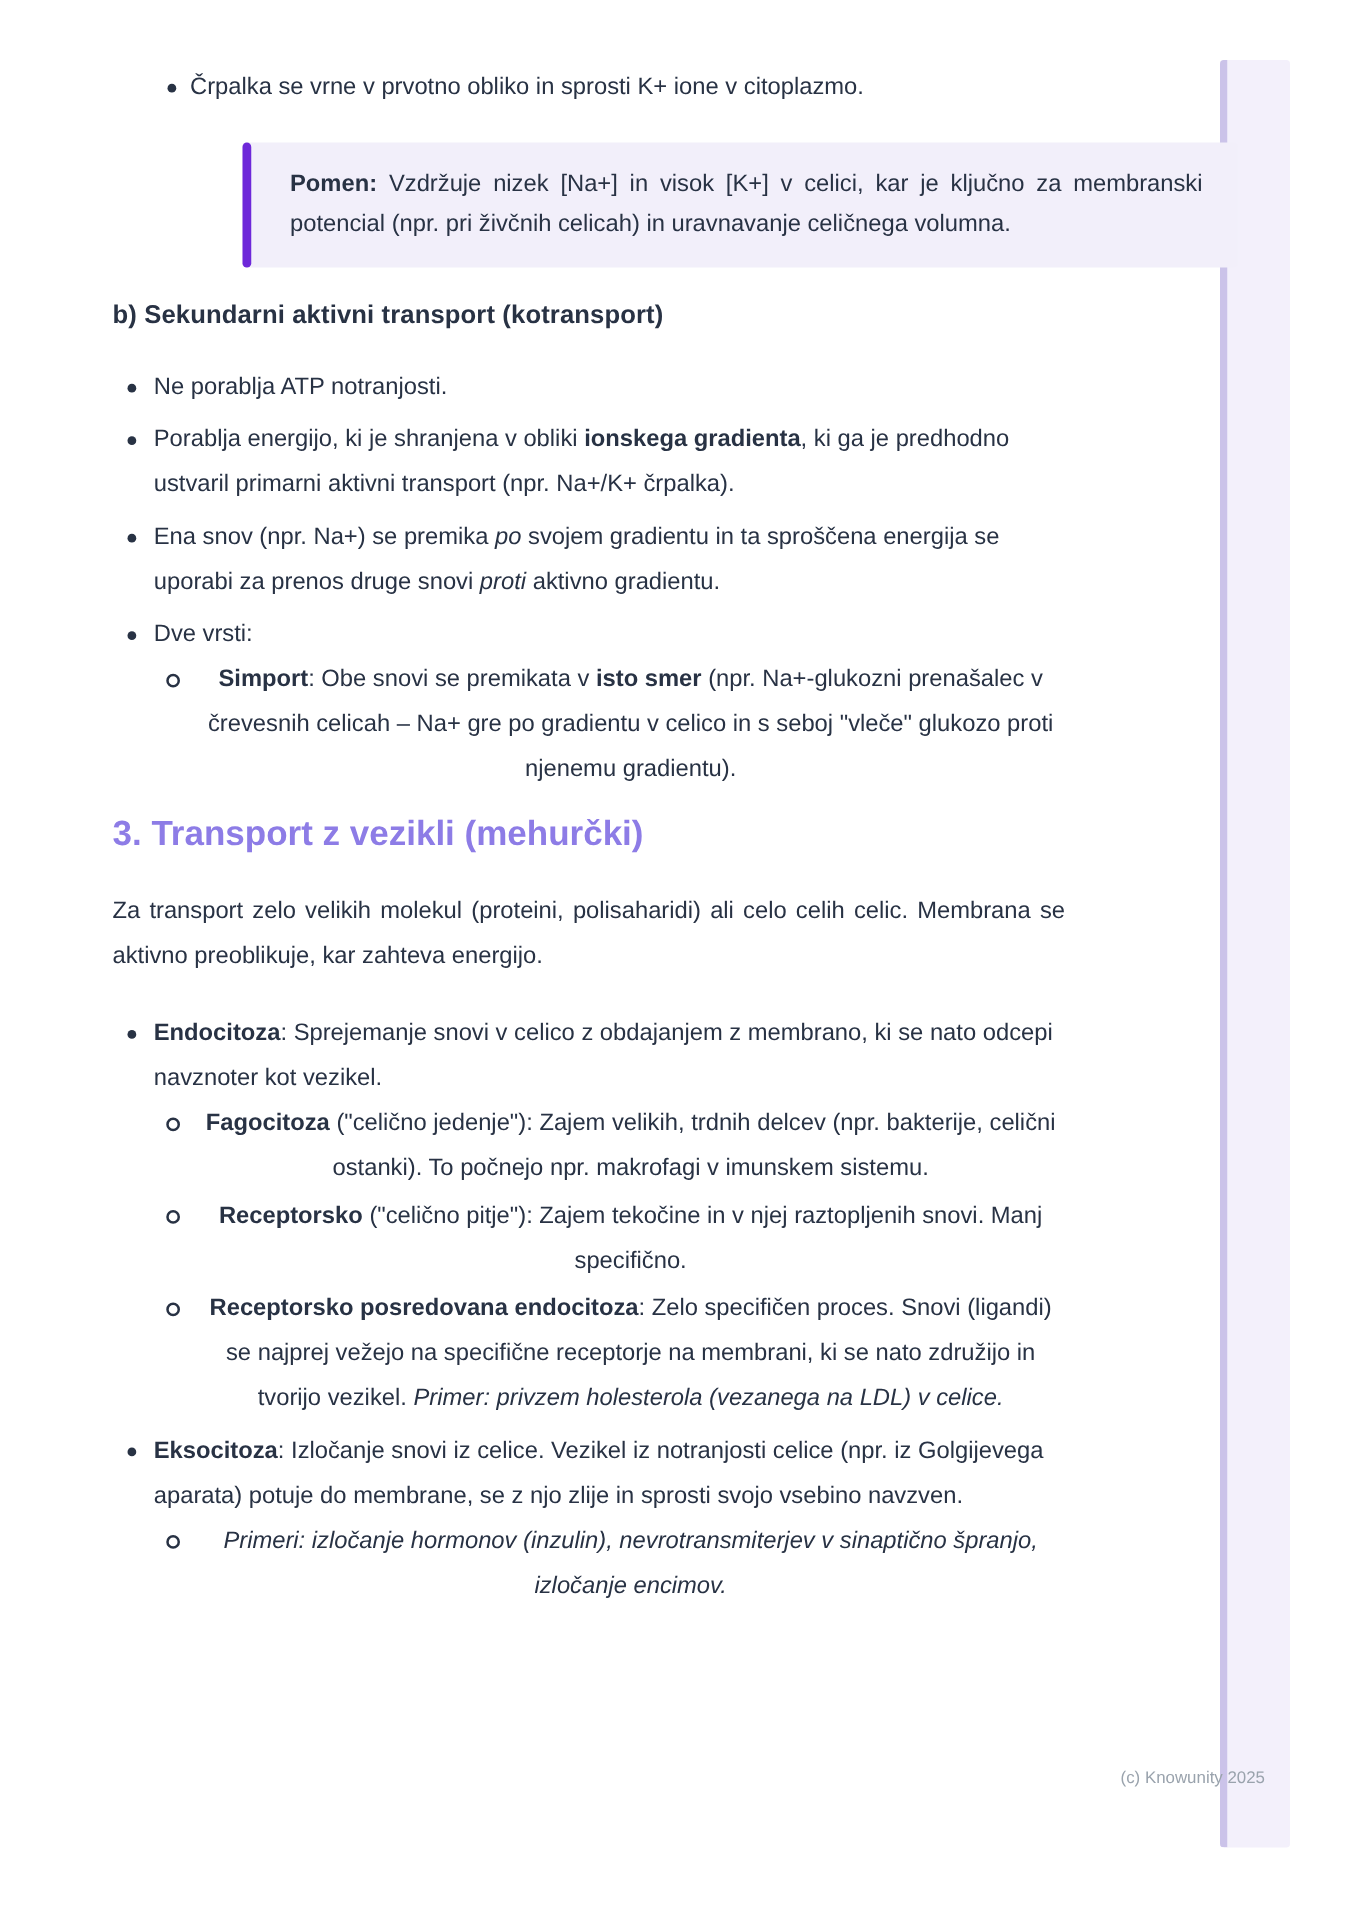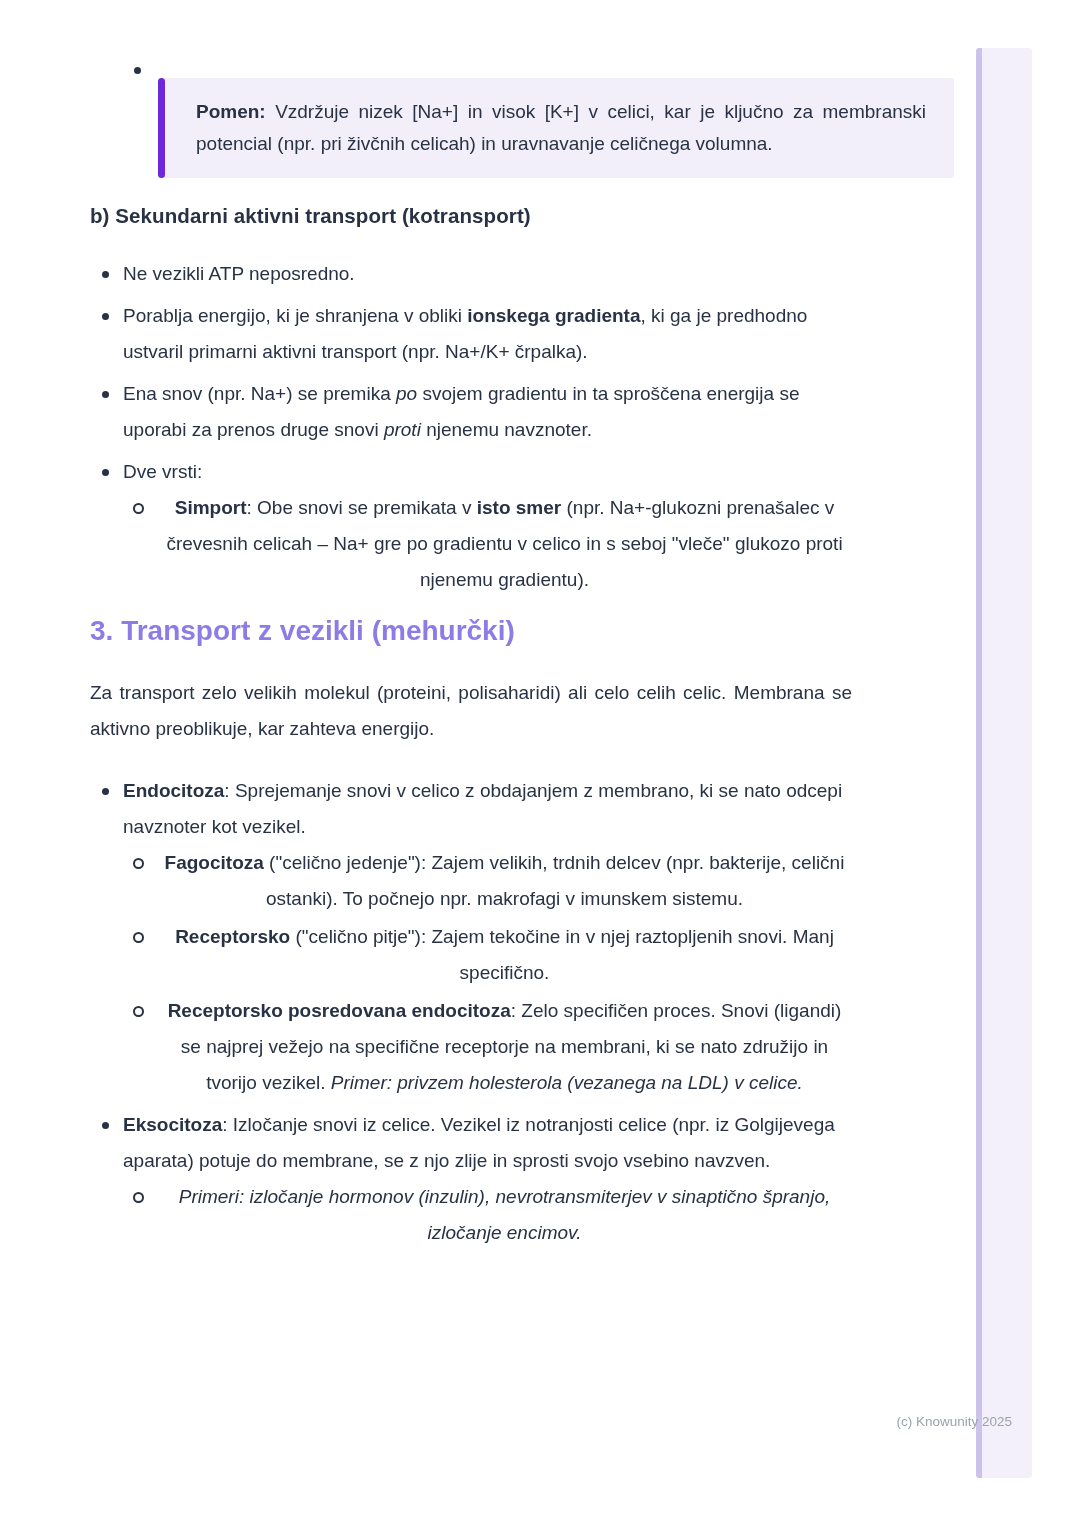--- a/index.html
+++ b/index.html
@@ -35,21 +35,21 @@
 
   
   .marker { position:absolute; display:block; }
   .marker.dot { width:7px; height:7px; border-radius:50%; background:currentColor; top:15px; left:12px; }
   ul.intro-list .marker.dot { left:44px; }
   .marker.circle { width:7px; height:7px; border:2px solid currentColor; border-radius:50%; background:transparent; top:13px; left:10px; }
 
   
   .callout {
     position:relative;
-    margin:26px 0 0 68px;
+    margin:26px 0 0 104px;
     width:796px;
     box-sizing:border-box;
     background:var(--callout-bg, #f2effa);
     border-radius:3px;
     padding:18px 28px 18px 38px;
     line-height:32px;
     text-align:justify;
   }
   .callout-bar {
     position:absolute; left:0; top:0; bottom:0; width:7px;
@@ -89,34 +89,35 @@
 
 <div class="page">
 
   <div class="strip"></div>
 
   <div class="content">
 
     <ul class="intro-list">
       <li>
         <span class="marker dot"></span>
+        <span class="li-text"><span>Črpalka se vrne v prvotno obliko in sprosti K+ ione v citoplazmo.</span></span>
       </li>
     </ul>
 
     <div class="callout">
       <span class="callout-bar"></span>
       <span><span class="b">Pomen:</span><span> Vzdržuje nizek [Na+] in visok [K+] v celici, kar je ključno za membranski potencial (npr. pri živčnih celicah) in uravnavanje celičnega volumna.</span></span>
     </div>
 
     <h3 class="section-b">b) Sekundarni aktivni transport (kotransport)</h3>
 
     <ul class="blist">
-        <li><span class="marker dot"></span><span class="li-text"><span>Ne vezikli ATP neposredno.</span></span></li>
+        <li><span class="marker dot"></span><span class="li-text"><span>Ne porablja ATP notranjosti.</span></span></li>
         <li><span class="marker dot"></span><span class="li-text"><span>Porablja energijo, ki je shranjena v obliki </span><span class="b">ionskega gradienta</span><span>, ki ga je predhodno ustvaril primarni aktivni transport (npr. Na+/K+ črpalka).</span></span></li>
-        <li><span class="marker dot"></span><span class="li-text"><span>Ena snov (npr. Na+) se premika </span><span class="i">po</span><span> svojem gradientu in ta sproščena energija se uporabi za prenos druge snovi </span><span class="i">proti</span><span> njenemu navznoter.</span></span></li>
+        <li><span class="marker dot"></span><span class="li-text"><span>Ena snov (npr. Na+) se premika </span><span class="i">po</span><span> svojem gradientu in ta sproščena energija se uporabi za prenos druge snovi </span><span class="i">proti</span><span> aktivno gradientu.</span></span></li>
         <li><span class="marker dot"></span><span class="li-text"><span>Dve vrsti:</span></span><ul class="sub">
             <li><span class="marker circle"></span><span class="li-text"><span class="b">Simport</span><span>: Obe snovi se premikata v </span><span class="b">isto smer</span><span> (npr. Na+-glukozni prenašalec v črevesnih celicah – Na+ gre po gradientu v celico in s seboj "vleče" glukozo proti njenemu gradientu).</span></span></li>
           </ul></li>
       </ul>
 
     <h2 class="section-3">3. Transport z vezikli (mehurčki)</h2>
 
     <p class="intro-3"><span>Za transport zelo velikih molekul (proteini, polisaharidi) ali celo celih celic. Membrana se aktivno preoblikuje, kar zahteva energijo.</span></p>
 
     <ul class="blist">

